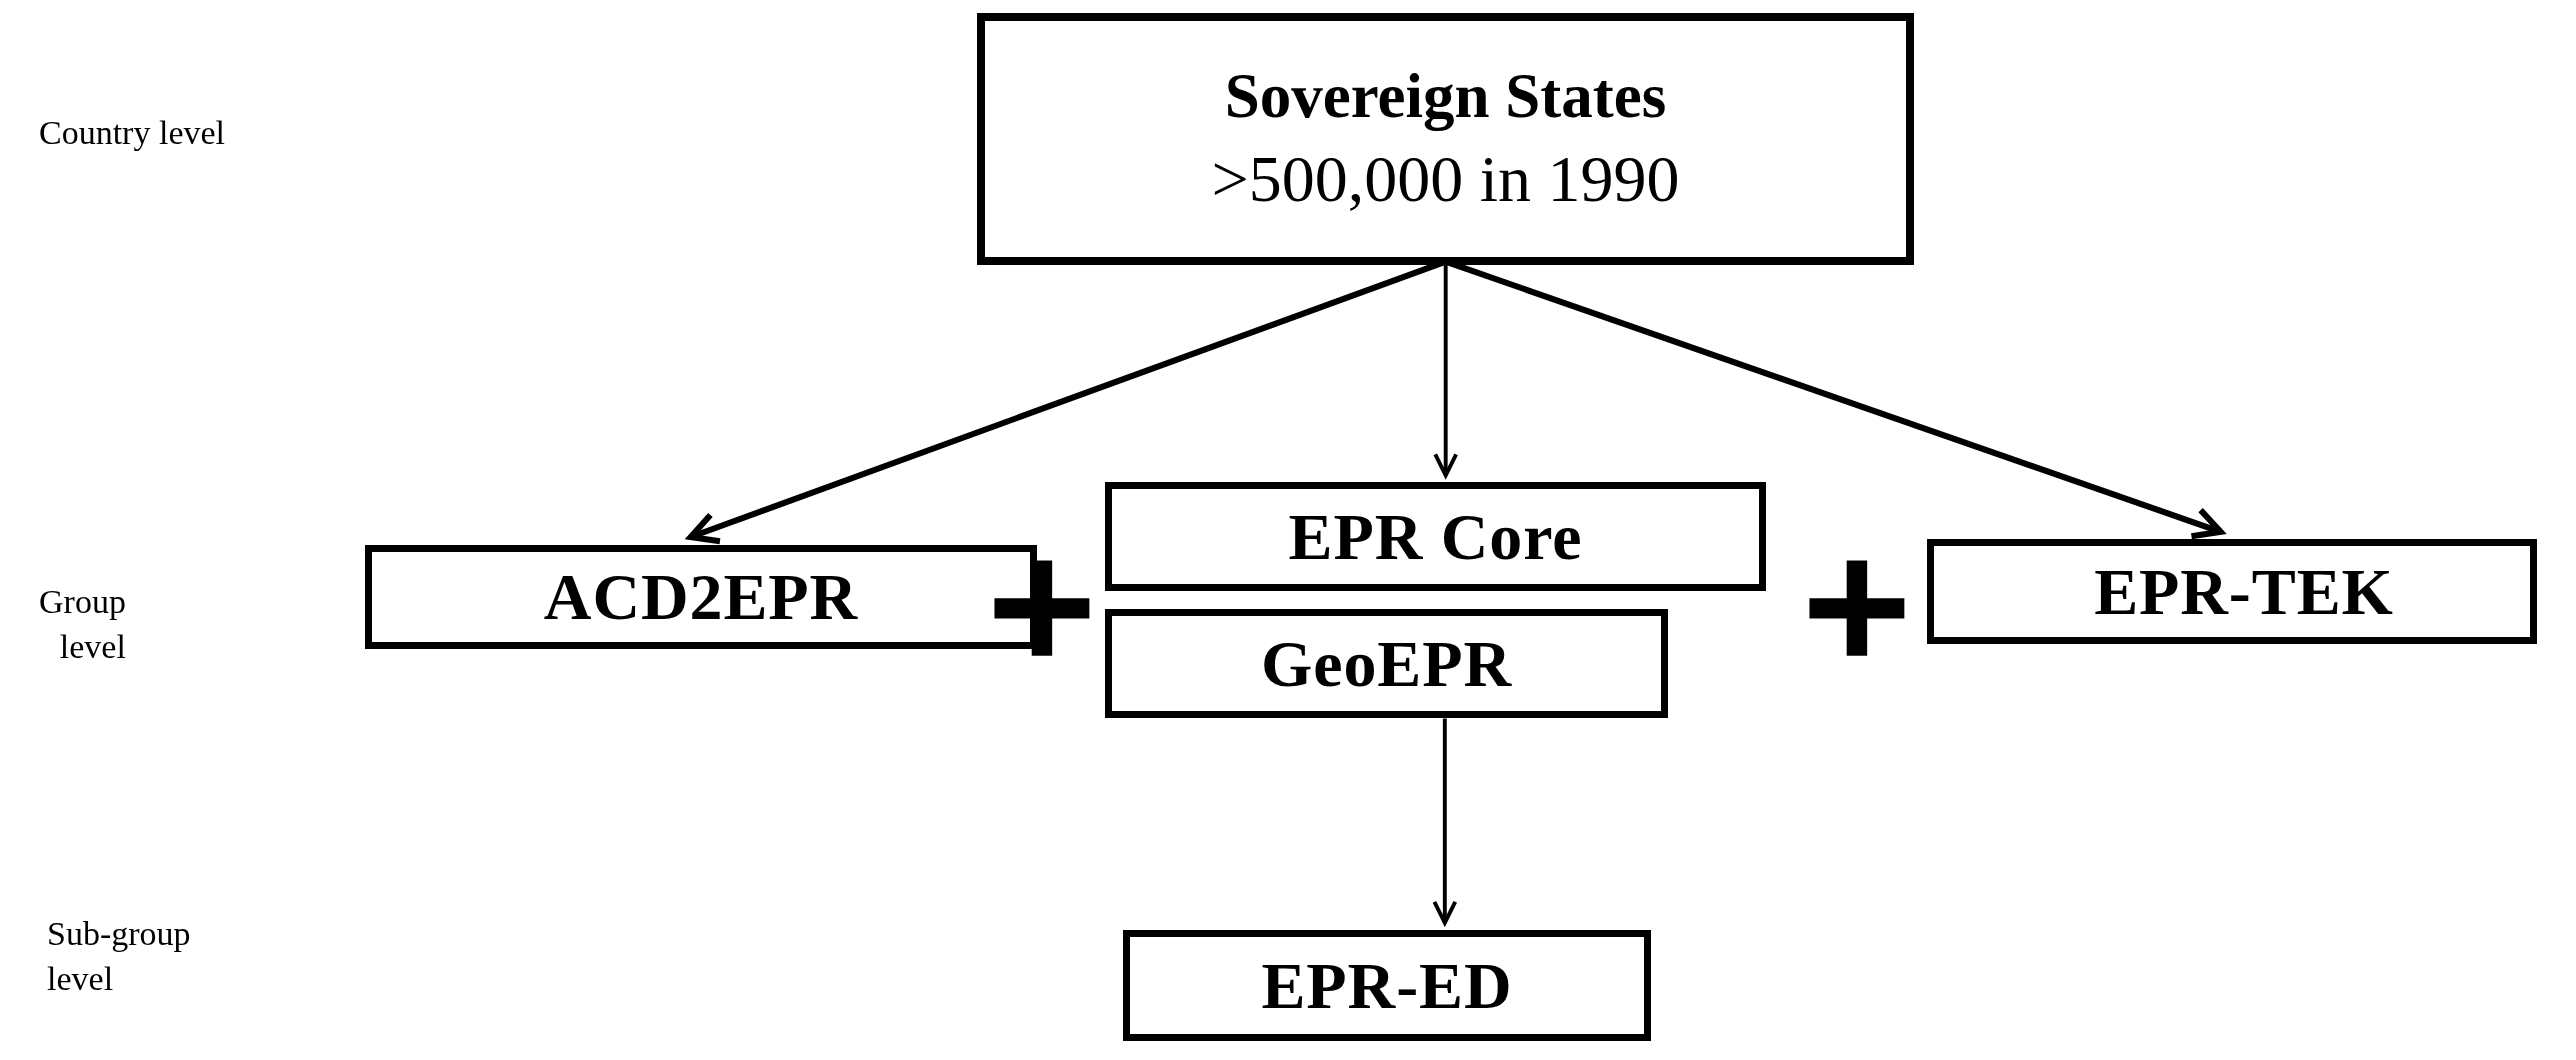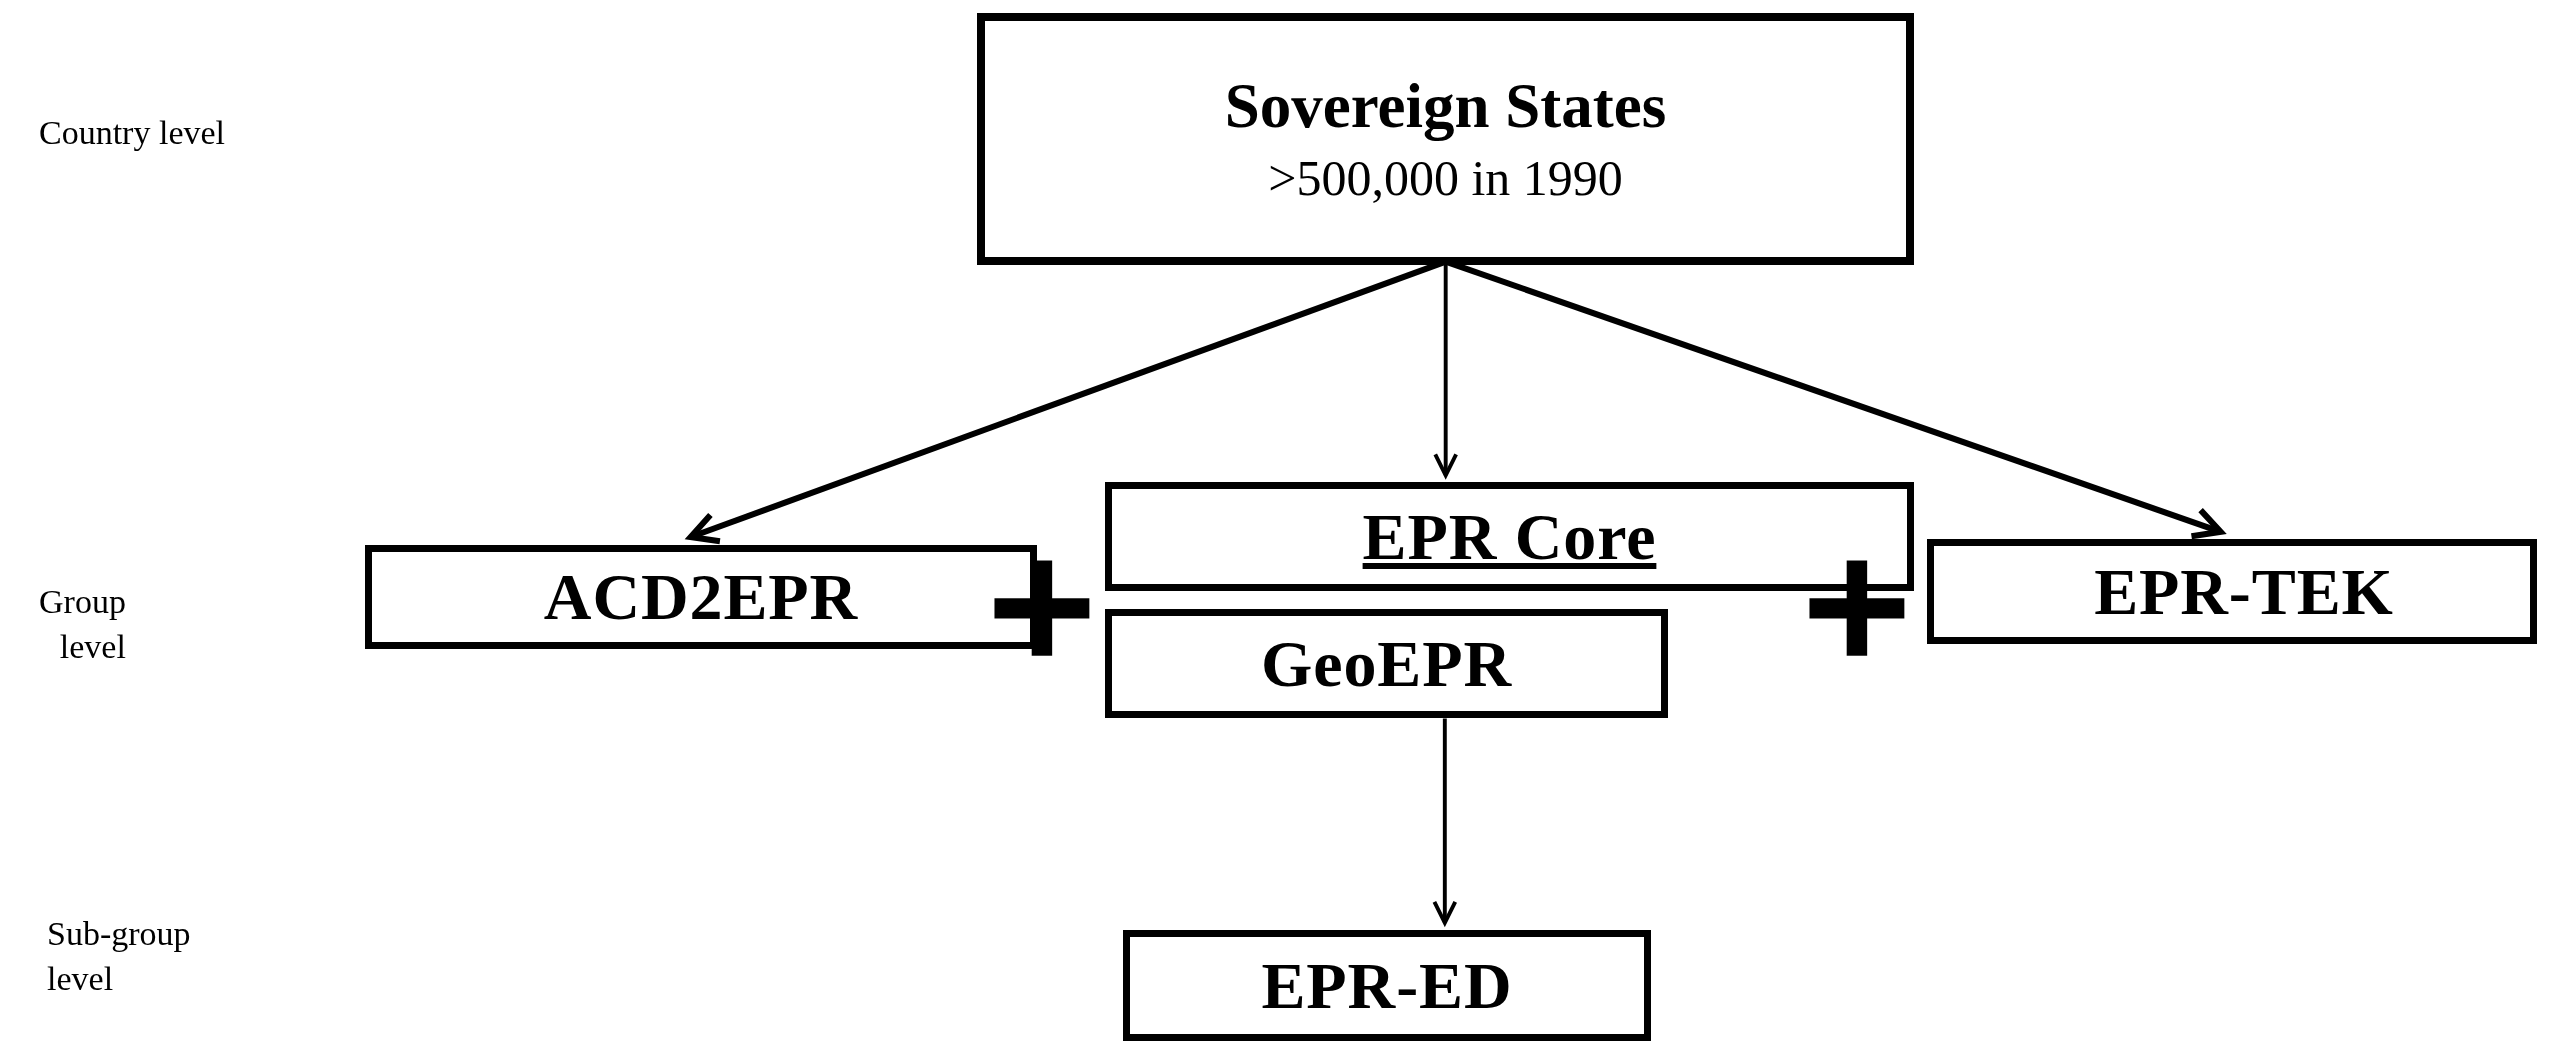--- a/index.html
+++ b/index.html
@@ -45,21 +45,21 @@
     flex-direction: column;
     padding-top: 4px;
   }
   .sov-line {
     font-weight: bold;
     font-size: 63px;
     line-height: 1.2;
   }
   .sov-subline {
     font-weight: normal;
-    font-size: 50px;
+    font-size: 66px;
     line-height: 1.35;
   }
   .level-label {
     position: absolute;
     left: 39px;
     font-size: 34px;
     line-height: 1.32;
     font-weight: normal;
   }
   .level-label span {
@@ -118,21 +118,21 @@
   </div>
 
   <div class="node" style="left:365px; top:545px; width:672px; height:104px;">
     <span class="node-label">ACD2EPR</span>
   </div>
 
   <div class="plus-operator" style="left:968px; top:520px;">
     <span>+</span>
   </div>
 
-  <div class="node" style="left:1105px; top:482px; width:809px; height:109px;text-decoration:underline;">
+  <div class="node" style="left:1105px; top:482px; width:661px; height:109px;">
     <span class="node-label">EPR Core</span>
   </div>
 
   <div class="node" style="left:1105px; top:609px; width:563px; height:109px;">
     <span class="node-label">GeoEPR</span>
   </div>
 
   <div class="plus-operator" style="left:1783px; top:520px;">
     <span>+</span>
   </div>

